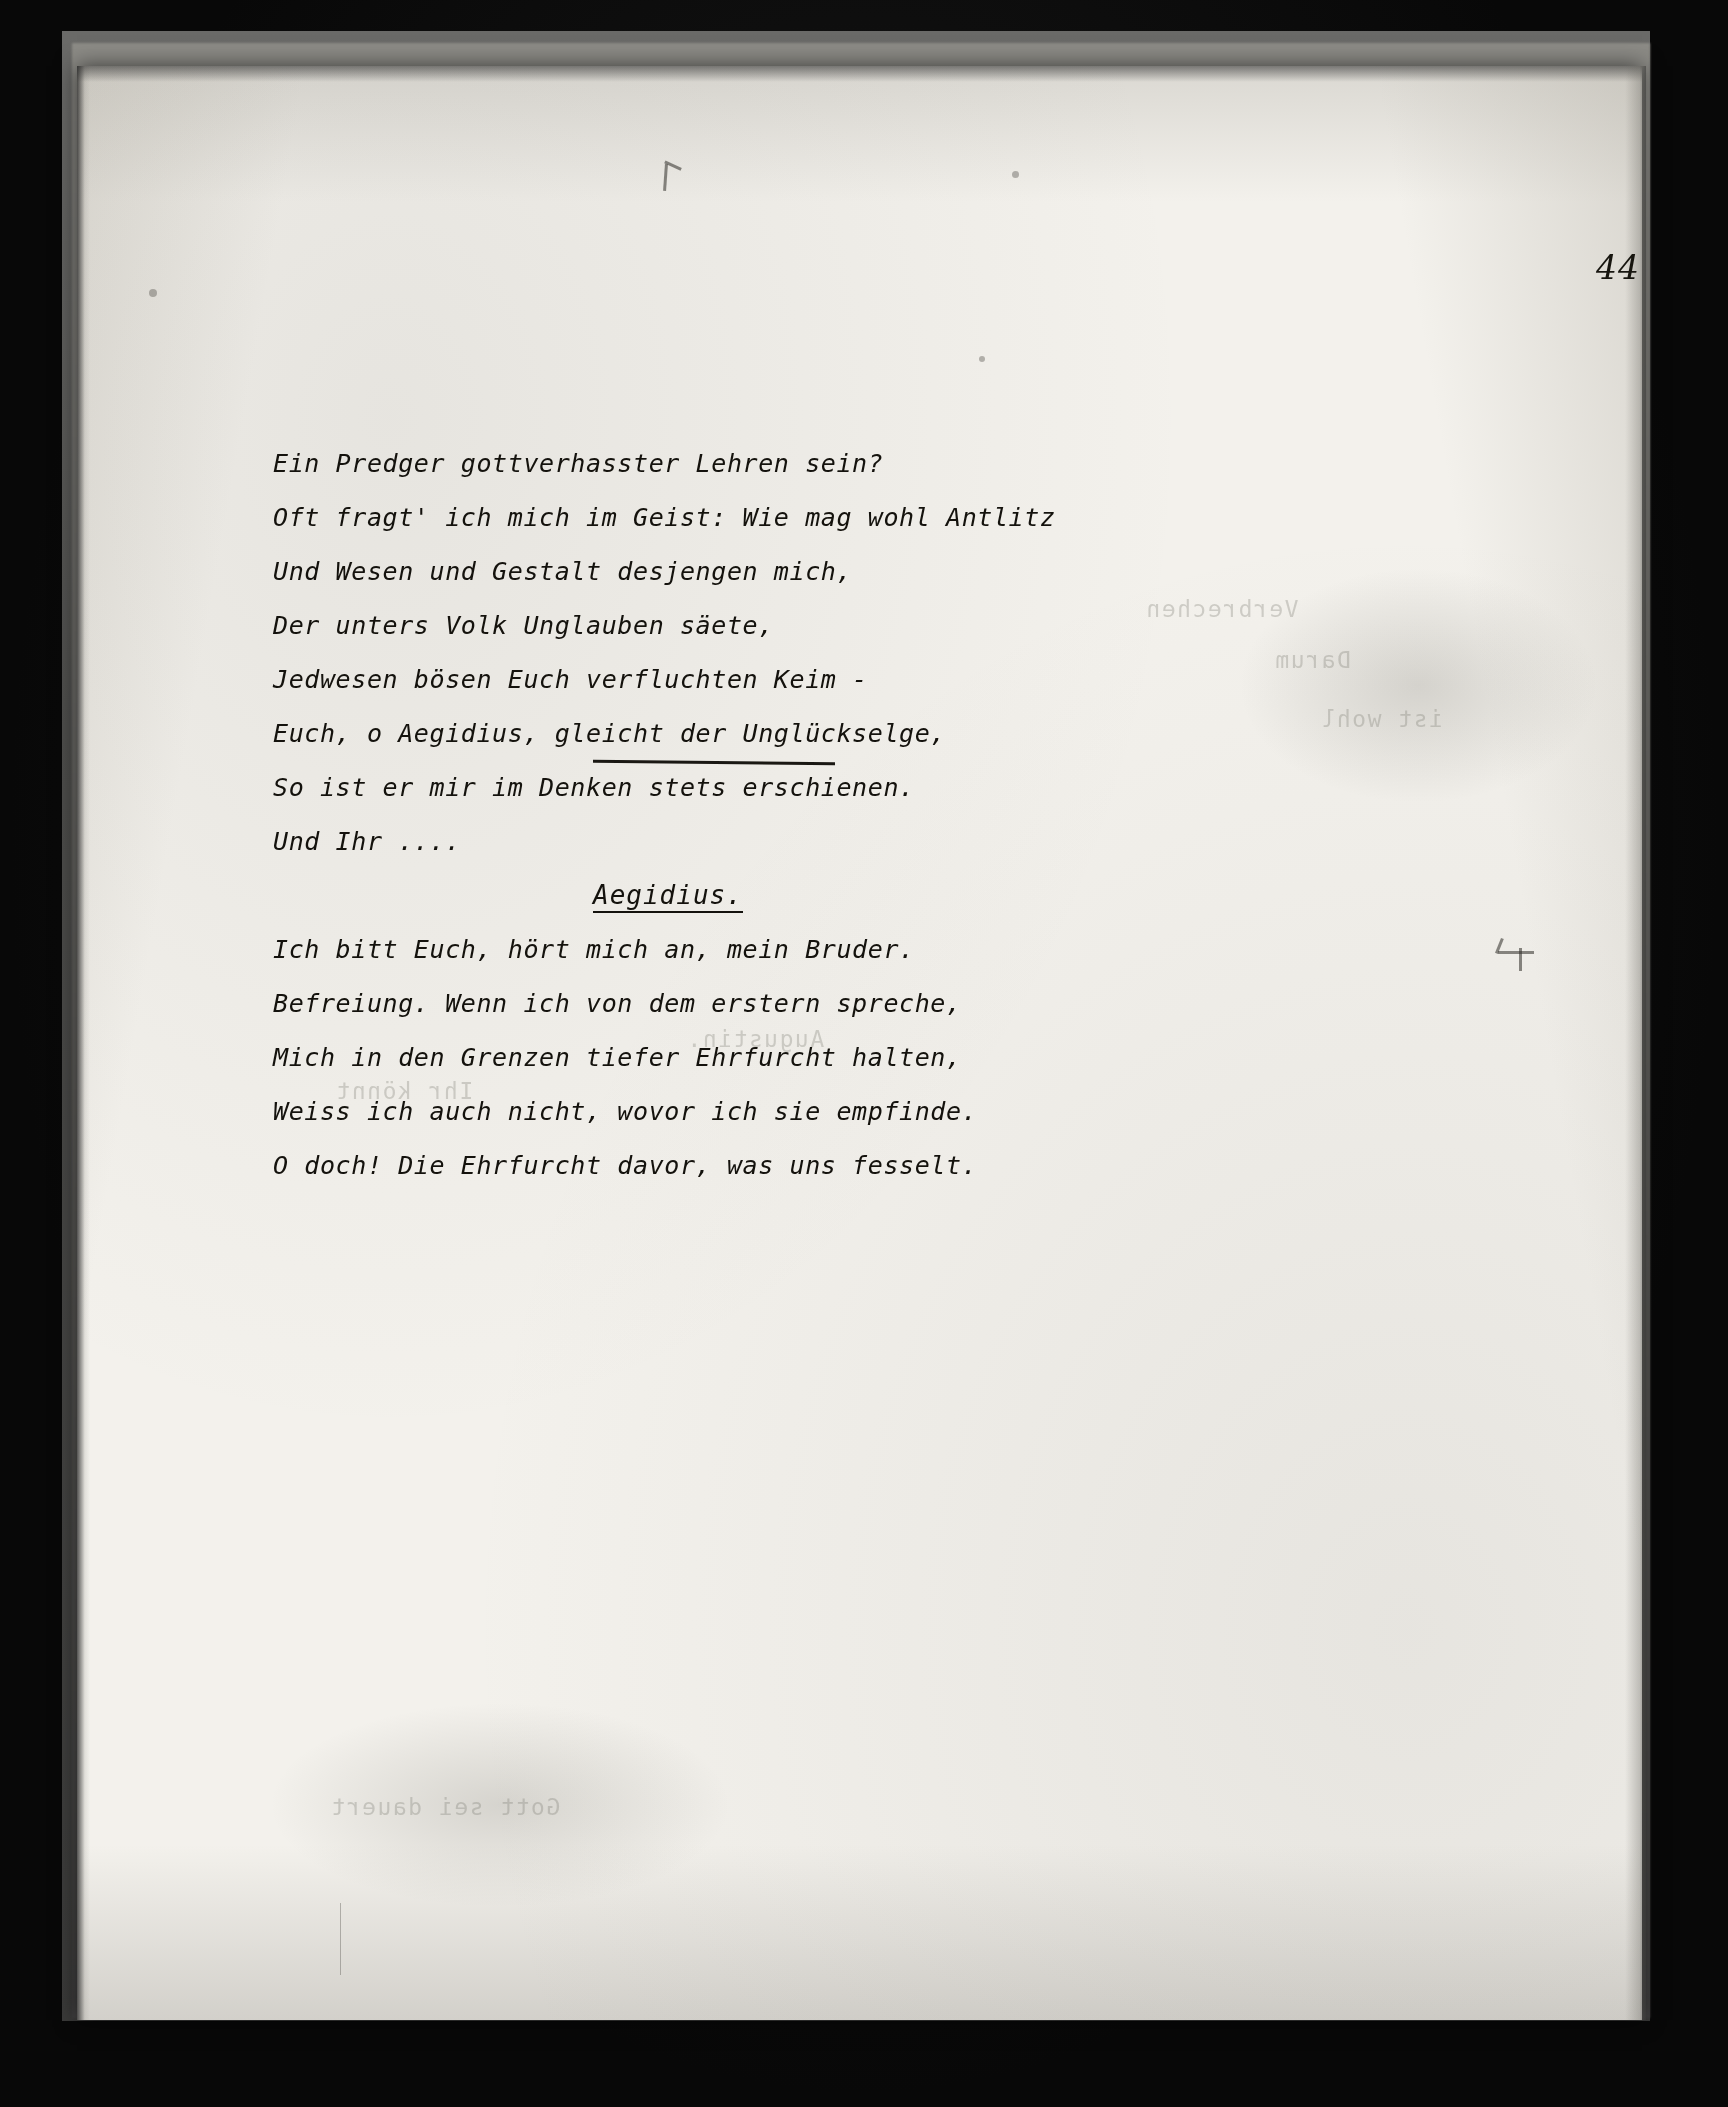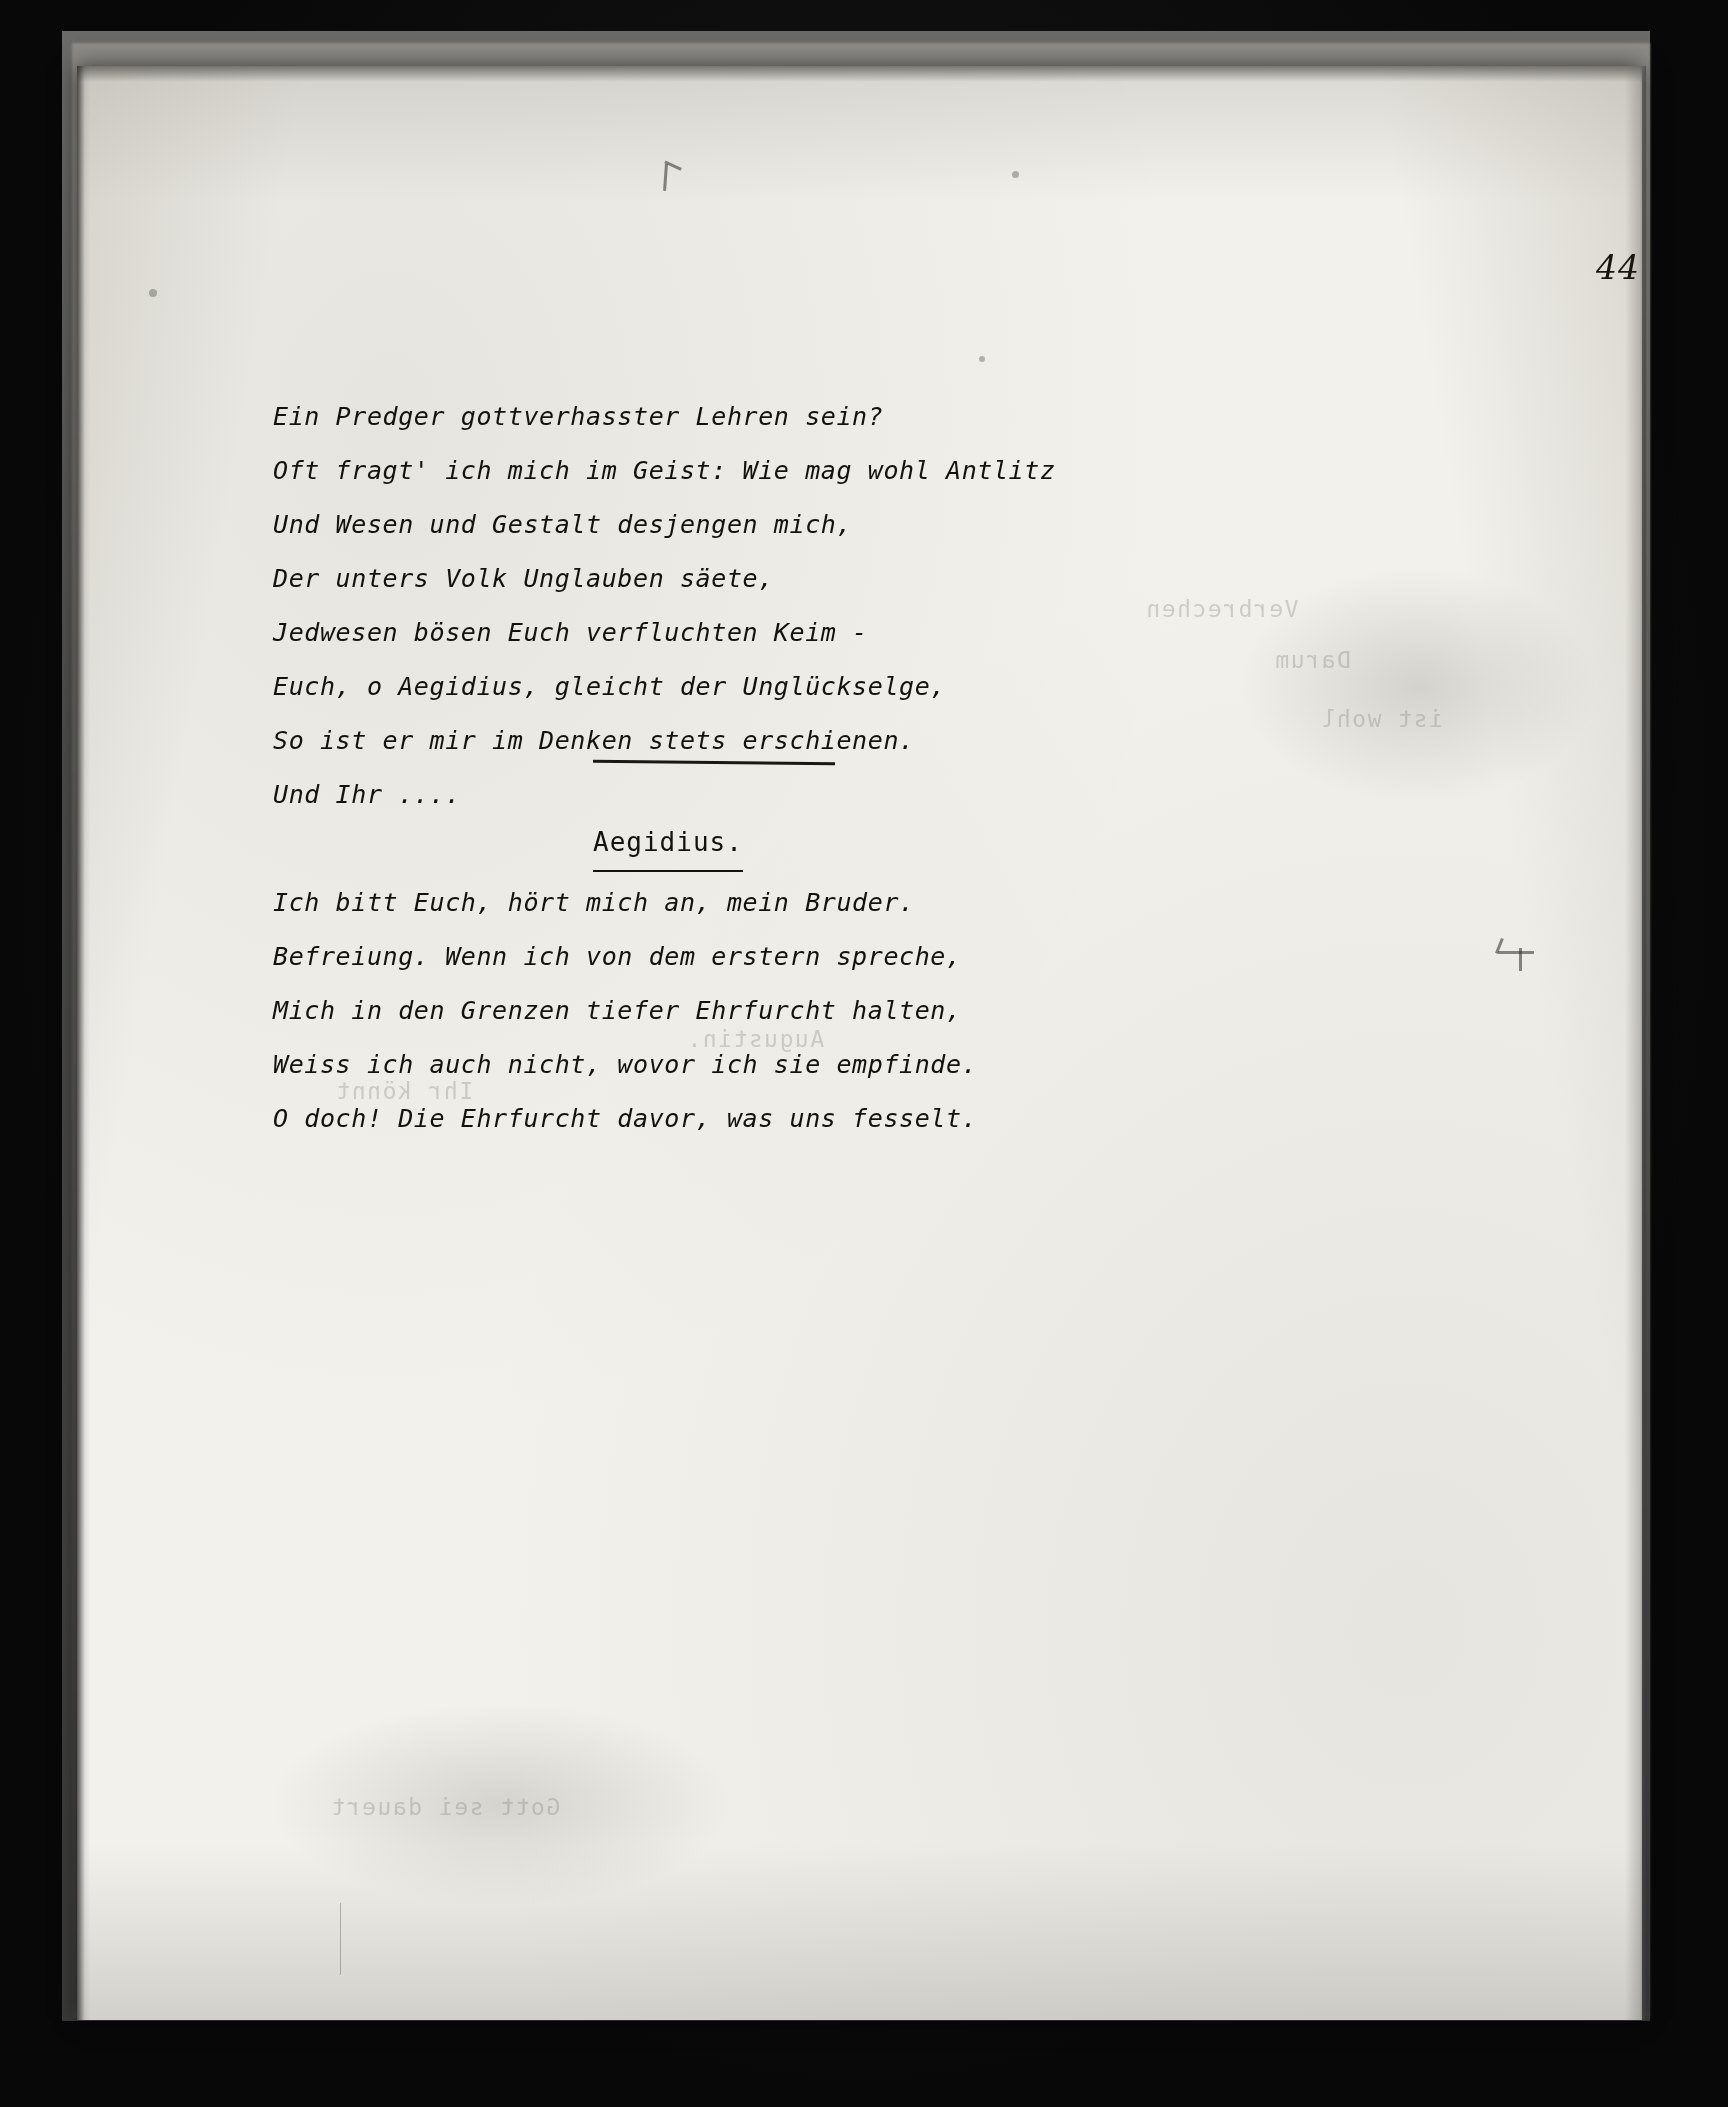--- a/index.html
+++ b/index.html
@@ -132,46 +132,47 @@
     font-weight: 400;
     font-size: 33px;
     color: #17150f;
     letter-spacing: 1px;
   }
 
   
   .typescript {
     position: absolute;
     left: 273px;
-    top: 390px;
+    top: 437px;
     width: 1248px;
   }
   .line {
     font-family: "DejaVu Sans Mono", monospace;
     font-style: italic;
     font-size: 25px;
     line-height: 54px;
     color: #14120d;
     letter-spacing: 0.6px;
     white-space: pre;
   }
 
   .speaker-wrap {
     height: 54px;
     display: flex;
     align-items: center;
     padding-left: 320px;
   }
   .speaker {
     font-family: "DejaVu Sans Mono", monospace;
+    font-style: italic;
     font-size: 26px;
     color: #14120d;
     letter-spacing: 1px;
     border-bottom: 2.1px solid #14120d;
-    padding-bottom: 13px;
+    padding-bottom: 1px;
   }
   .speaker-underline2 {
     position: absolute;
     left: 593px;
     top: 761px;
     width: 242px;
     height: 2.6px;
     background: #1a1813;
     transform: rotate(0.6deg);
   }

